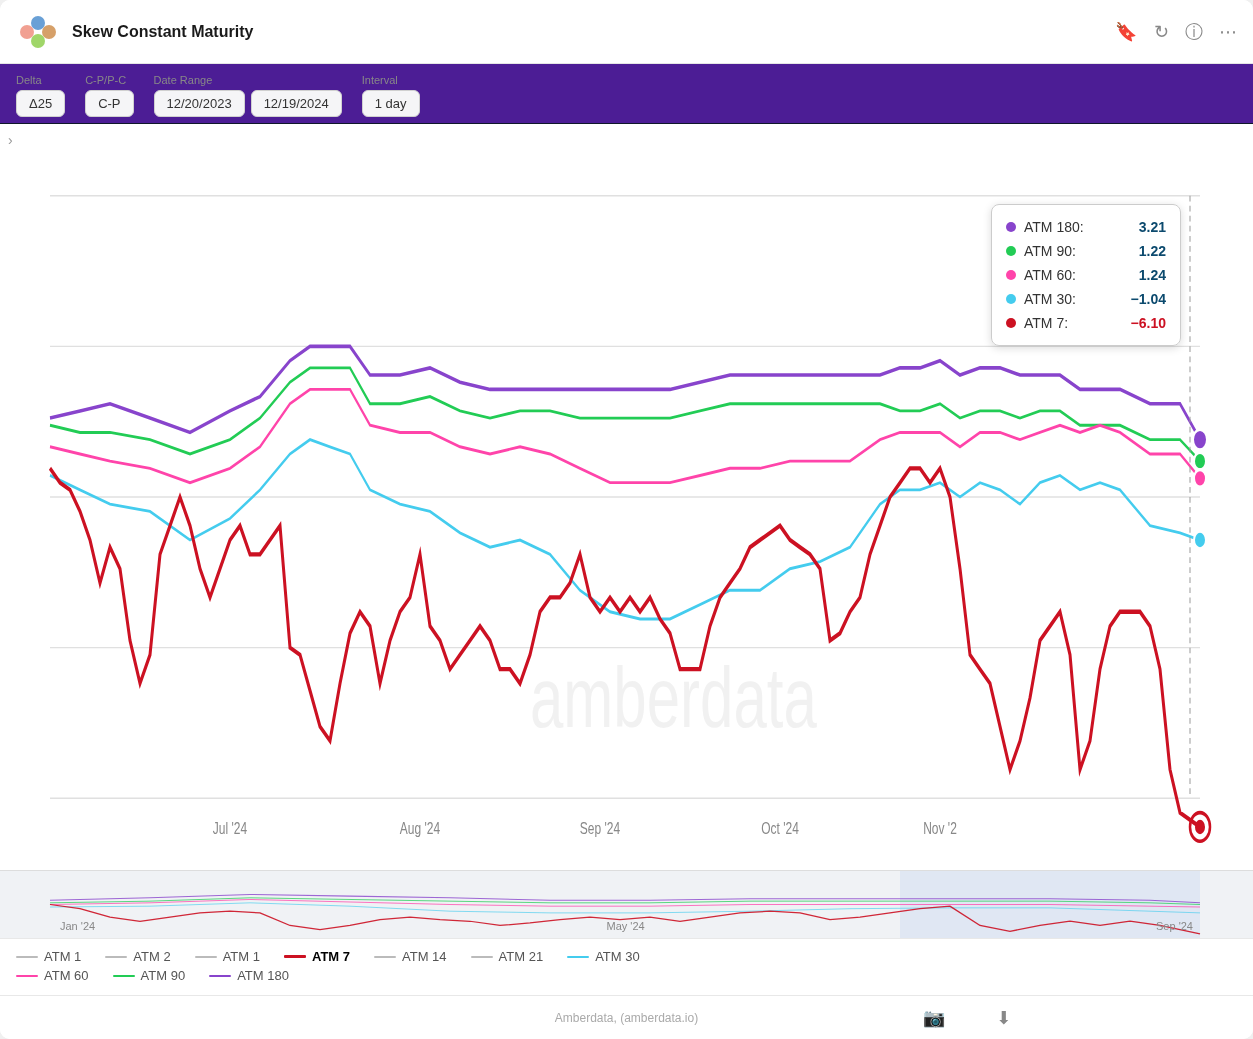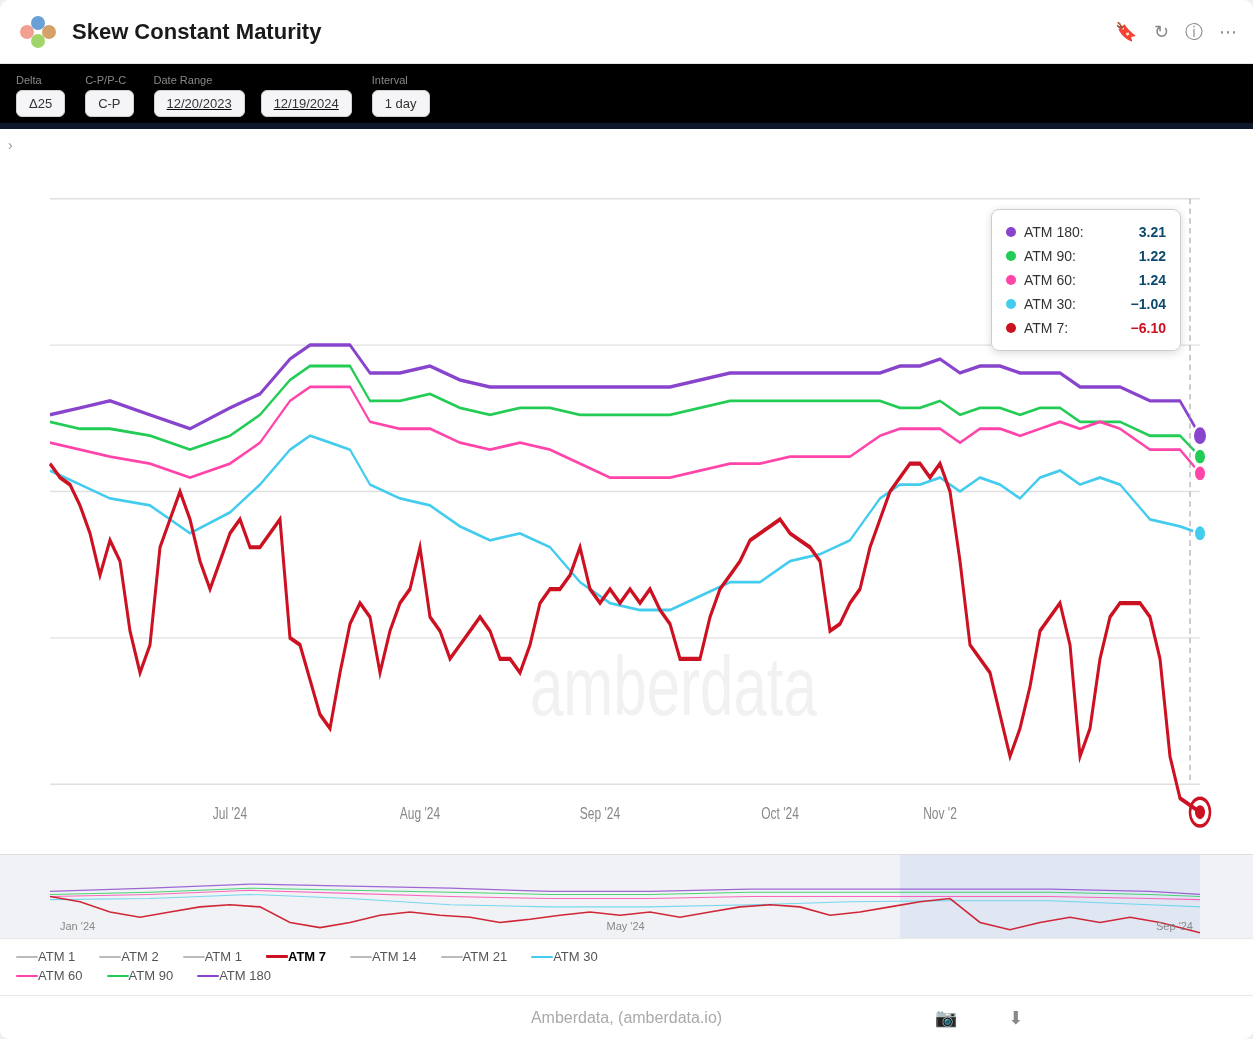--- a/index.html
+++ b/index.html
@@ -33,21 +33,21 @@
     .logo {
       width: 44px;
       height: 44px;
       margin-right: 12px;
       flex-shrink: 0;
     }
     .title-text {
       flex: 1;
     }
     .title-main {
-      font-size: 22px;
+      font-size: 16px;
       font-weight: 600;
       color: #1a1a1a;
     }
     .title-sub {
       font-size: 13px;
       color: #2196f3;
       font-weight: 500;
     }
     .titlebar-actions {
       display: flex;
@@ -58,22 +58,22 @@
       color: #888;
       font-size: 18px;
       cursor: pointer;
     }
     
     .controls-bar {
       display: flex;
       align-items: flex-end;
       gap: 20px;
       padding: 10px 16px 6px;
-      background: #000000;
-      border-bottom: 6px solid #0f172a;
+      background: #4c1d95;
+      border-bottom: 1px solid #0f172a;
       flex-shrink: 0;
     }
     .ctrl-group {
       display: flex;
       flex-direction: column;
       gap: 4px;
     }
     .ctrl-label {
       font-size: 11px;
       color: #888;
@@ -83,23 +83,22 @@
       background: #f5f5f7;
       border: 1px solid #d0d0d0;
       border-radius: 6px;
       padding: 5px 12px;
       font-size: 13px;
       color: #333;
       cursor: pointer;
     }
     .ctrl-date-range {
       display: flex;
-      gap: 16px;
+      gap: 6px;
       align-items: flex-start;
-      text-decoration: underline;
     }
     
     .chart-area {
       flex: 1;
       position: relative;
       background: #fff;
       overflow: hidden;
     }
     .expand-btn {
       position: absolute;
@@ -155,21 +154,21 @@
       background: rgba(255,255,255,0.95);
       border: 1.5px solid #ccc;
       border-radius: 8px;
       padding: 8px 14px;
       font-size: 14px;
       color: #333;
       box-shadow: 0 2px 8px rgba(0,0,0,0.1);
     }
     
     .mini-chart {
-      height: 84px;
+      height: 68px;
       background: #f0f2f5;
       border-top: 1px solid #ddd;
       position: relative;
       flex-shrink: 0;
     }
     .mini-chart-svg {
       width: 100%;
       height: 100%;
     }
     .mini-labels {
@@ -192,41 +191,42 @@
     }
     .legend-row {
       display: flex;
       gap: 24px;
       flex-wrap: wrap;
       margin-bottom: 4px;
     }
     .legend-item {
       display: flex;
       align-items: center;
+      gap: 6px;
       font-size: 13px;
       color: #555;
     }
     .legend-line {
       width: 22px;
       height: 2px;
       border-radius: 1px;
     }
     
     .footer {
       display: flex;
       align-items: center;
       justify-content: space-between;
       padding: 6px 16px;
       background: #fff;
       border-top: 1px solid #e8e8e8;
       flex-shrink: 0;
       height: 44px;
     }
     .footer-credit {
-      font-size: 16px;
+      font-size: 12px;
       color: #aaa;
     }
     .footer-icon {
       color: #888;
       font-size: 18px;
       cursor: pointer;
     }
     
     .y-labels {
       position: absolute;

